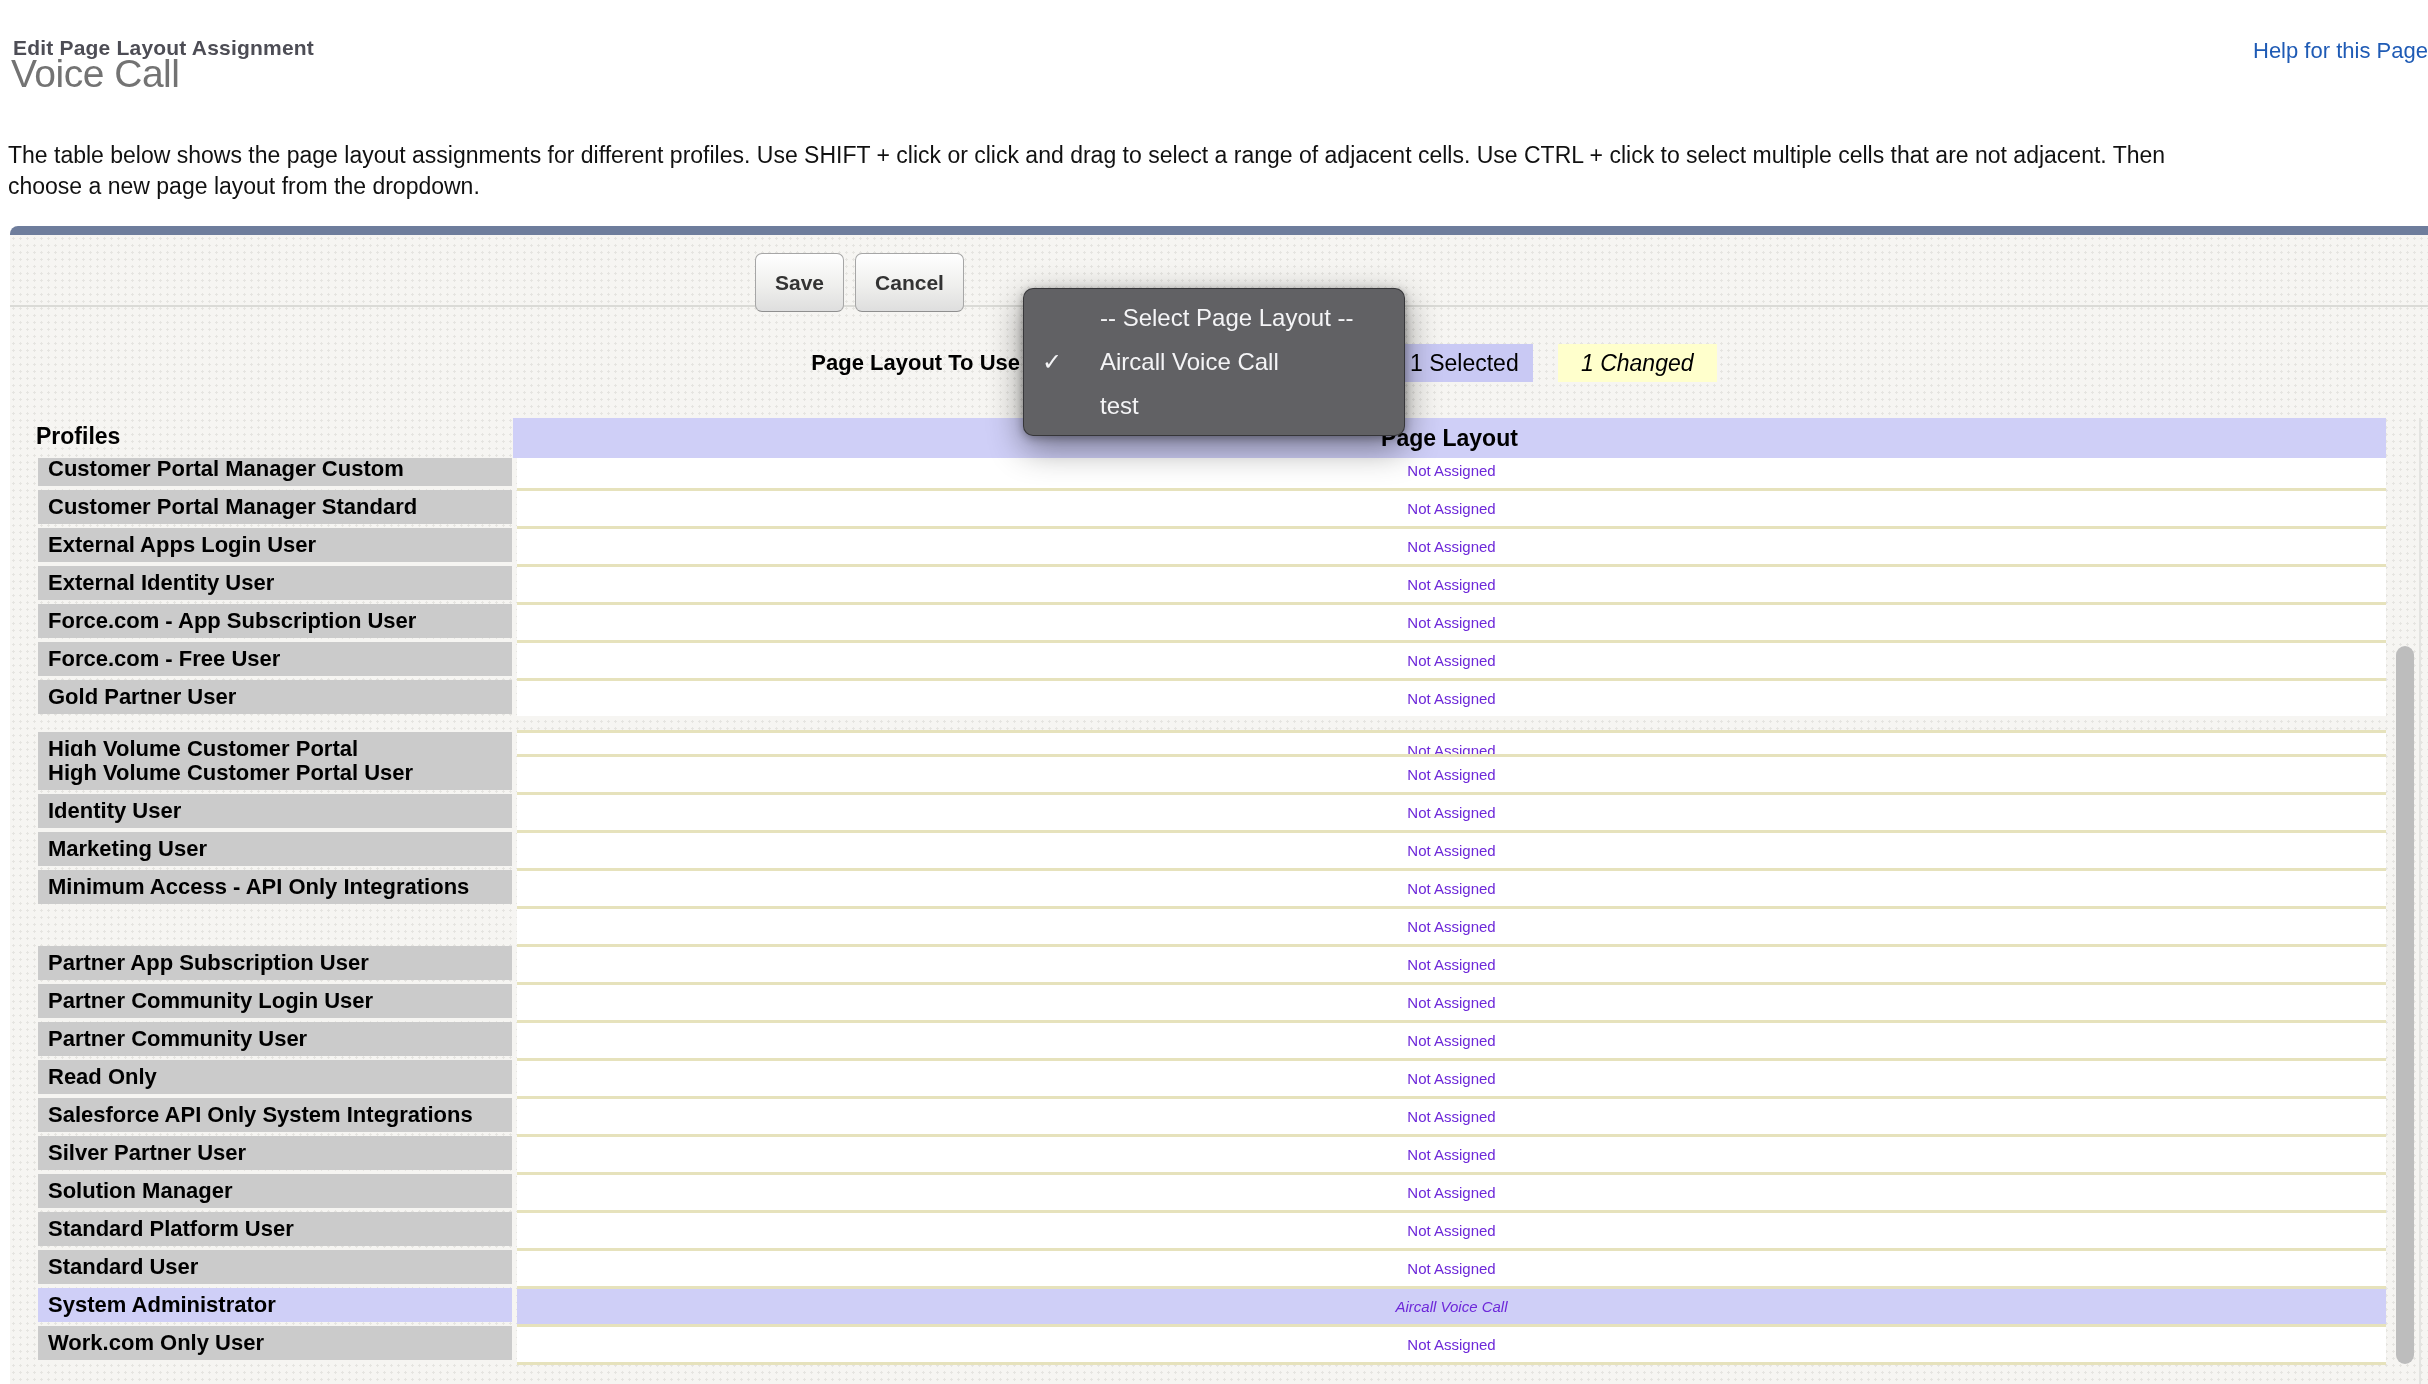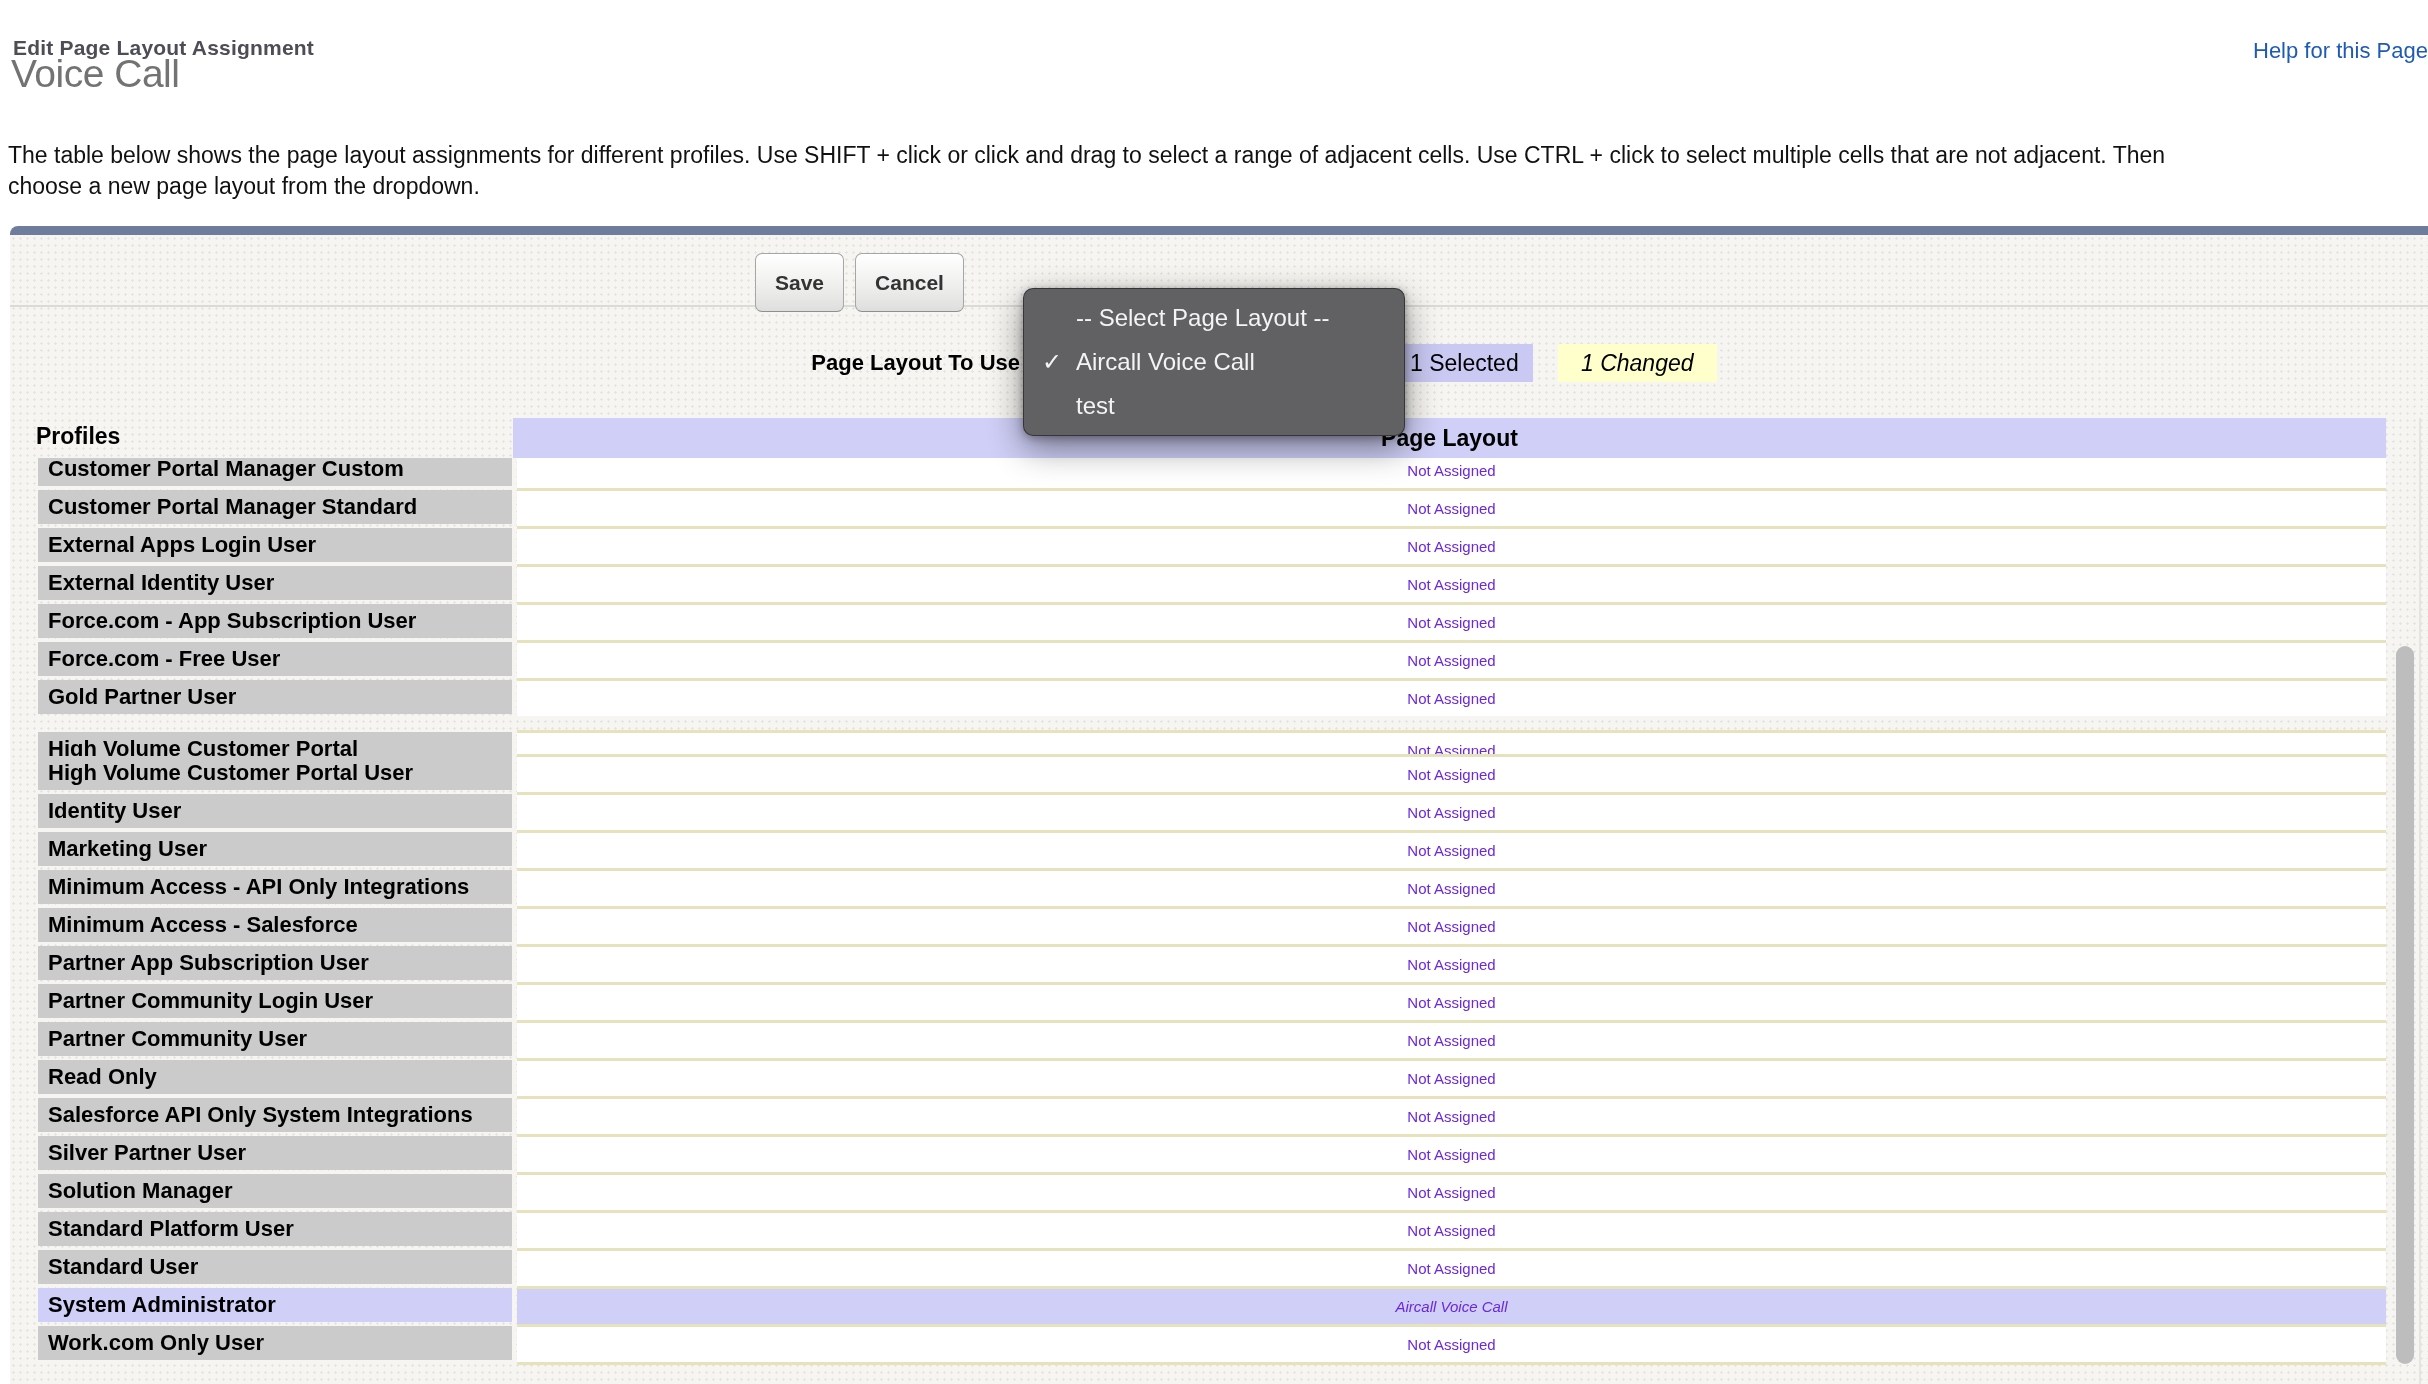--- a/index.html
+++ b/index.html
@@ -57,21 +57,21 @@
                 font-size:15px; color:#6d28d9; cursor:pointer; }
   .row.selected .cell-left  { background:var(--lav); }
   .row.selected .cell-right { background:var(--lav); font-style:italic; }
   .tbl-bottom { position:absolute; left:517px; top:904px; width:1869px; height:3px; background:var(--tan); }
 
   
   .menu     { position:absolute; left:1023px; top:288px; width:382px; padding:7px 0;
               background:var(--menu-bg); border:1px solid rgba(20,20,22,.55); border-radius:10px;
               box-shadow:0 12px 34px rgba(0,0,0,.45), 0 2px 8px rgba(0,0,0,.3); z-index:40; }
   .menu-item{ position:relative; height:44px; display:flex; align-items:center;
-              padding-left:52px; font-size:24px; color:#f4f4f6; cursor:pointer; white-space:nowrap; }
+              padding-left:76px; font-size:24px; color:#f4f4f6; cursor:pointer; white-space:nowrap; }
   .menu-item .check { position:absolute; left:18px; top:50%; transform:translateY(-50%);
               font-size:24px; color:#f4f4f6; }
 
   
   .track-line { position:absolute; left:2419px; top:418px; width:2px; height:966px; background:#e4e4e1; }
   .thumb      { position:absolute; left:2396px; top:646px; width:18px; height:718px;
                 border-radius:9px; background:#bdbdbd; cursor:grab; }
 </style>
 </head>
 <body>
@@ -147,21 +147,20 @@
       </div>
       <div class="row" style="top: 372px;">
         <div class="cell-left">Marketing User</div>
         <div class="cell-right">Not Assigned</div>
       </div>
       <div class="row" style="top: 410px;">
         <div class="cell-left">Minimum Access - API Only Integrations</div>
         <div class="cell-right">Not Assigned</div>
       </div>
       <div class="row" style="top: 448px;">
-        <div class="cell-left">Minimum Access - Salesforce</div>
         <div class="cell-right">Not Assigned</div>
       </div>
       <div class="row" style="top: 486px;">
         <div class="cell-left">Partner App Subscription User</div>
         <div class="cell-right">Not Assigned</div>
       </div>
       <div class="row" style="top: 524px;">
         <div class="cell-left">Partner Community Login User</div>
         <div class="cell-right">Not Assigned</div>
       </div>

